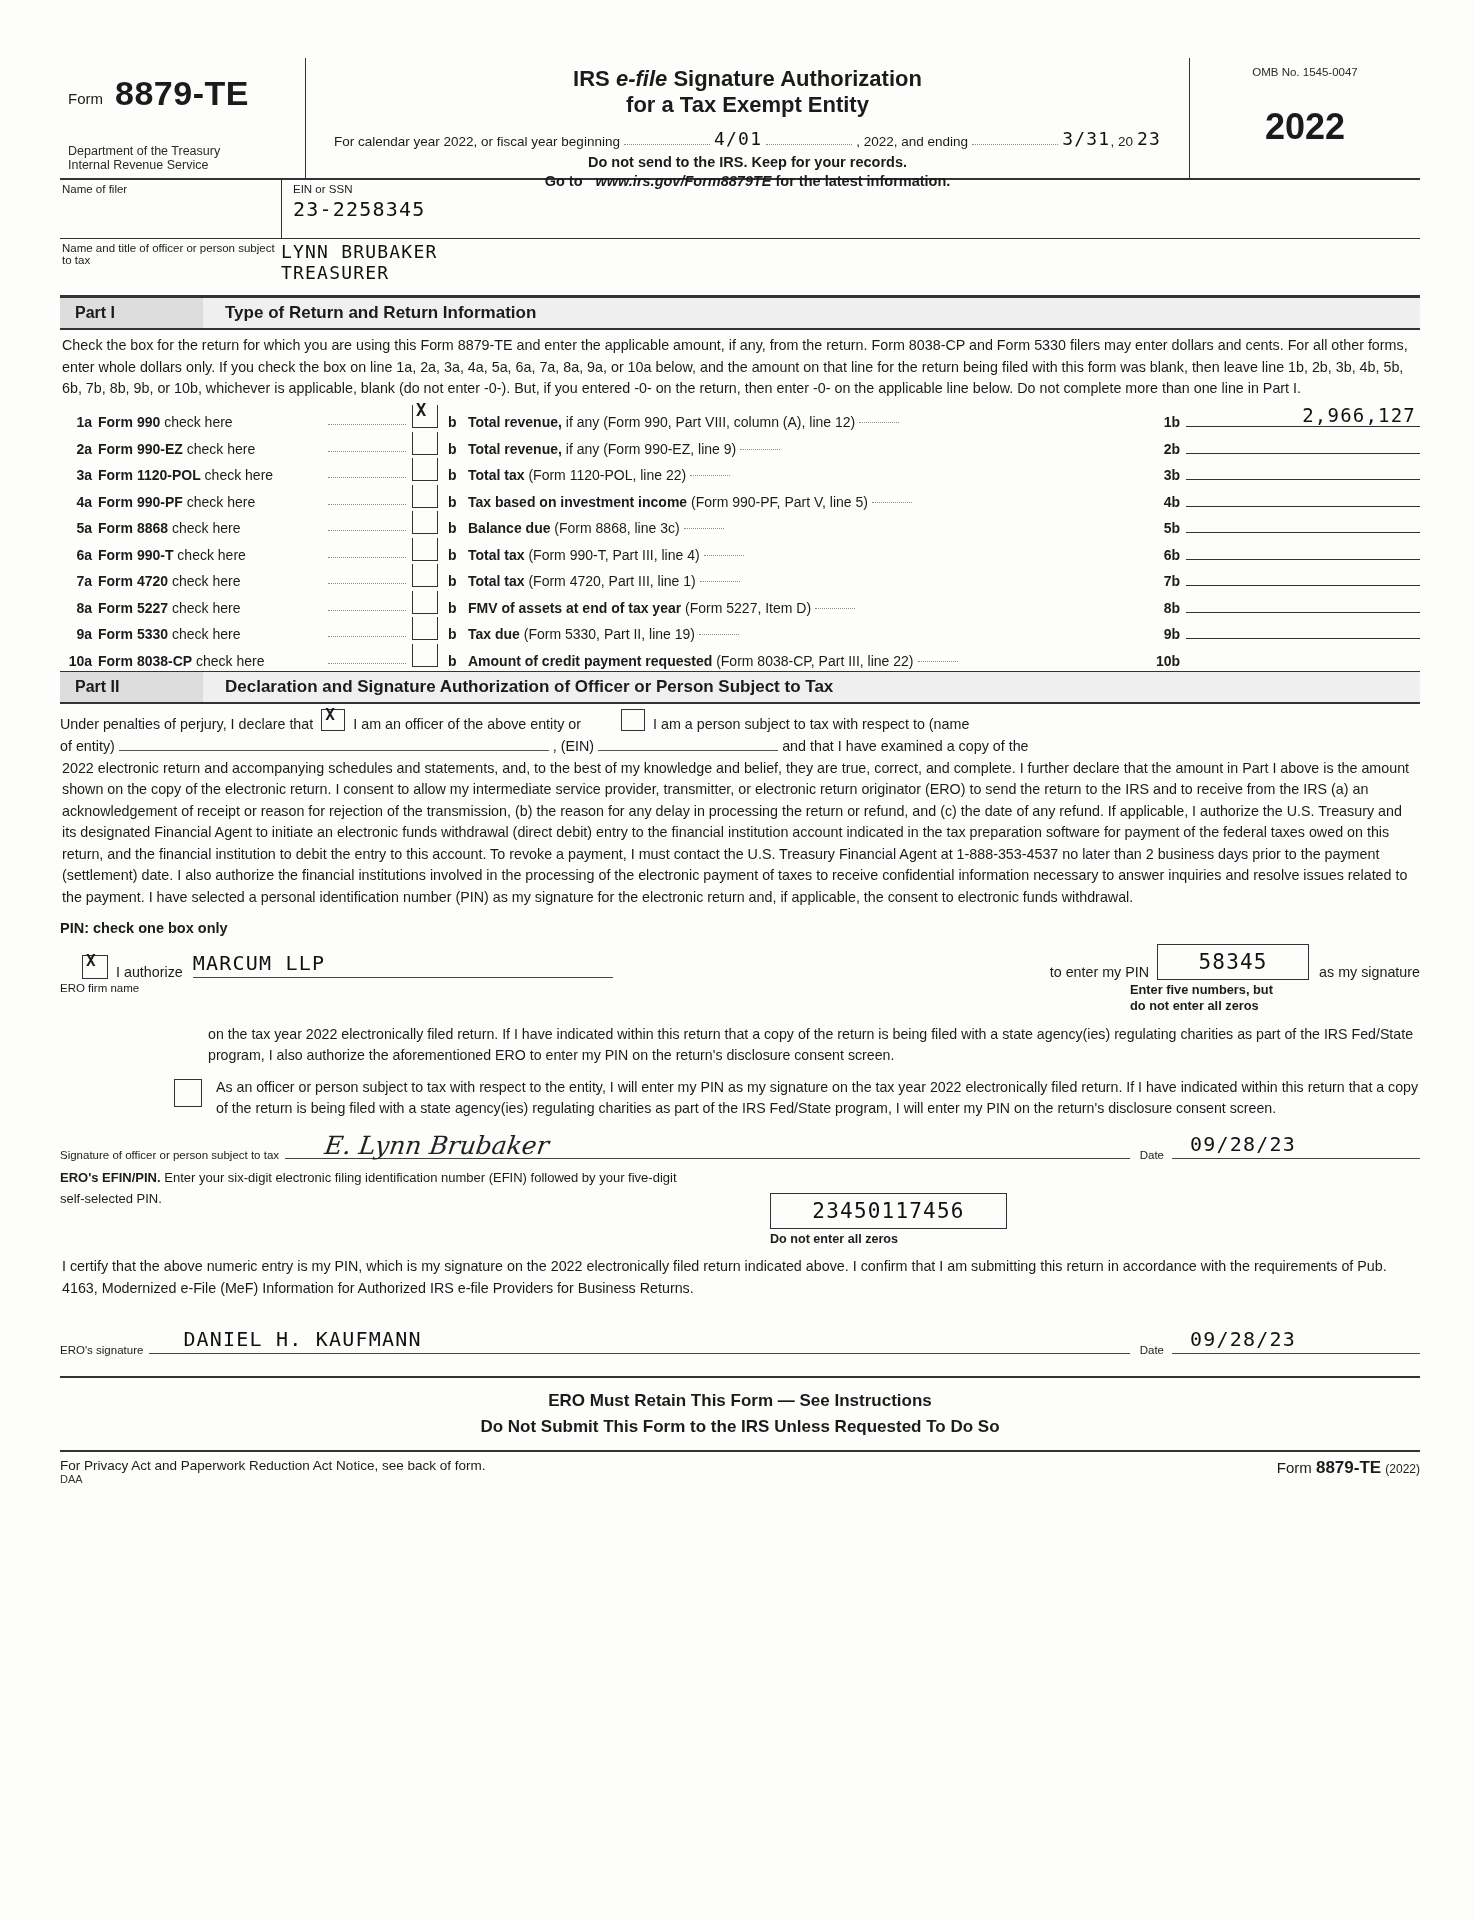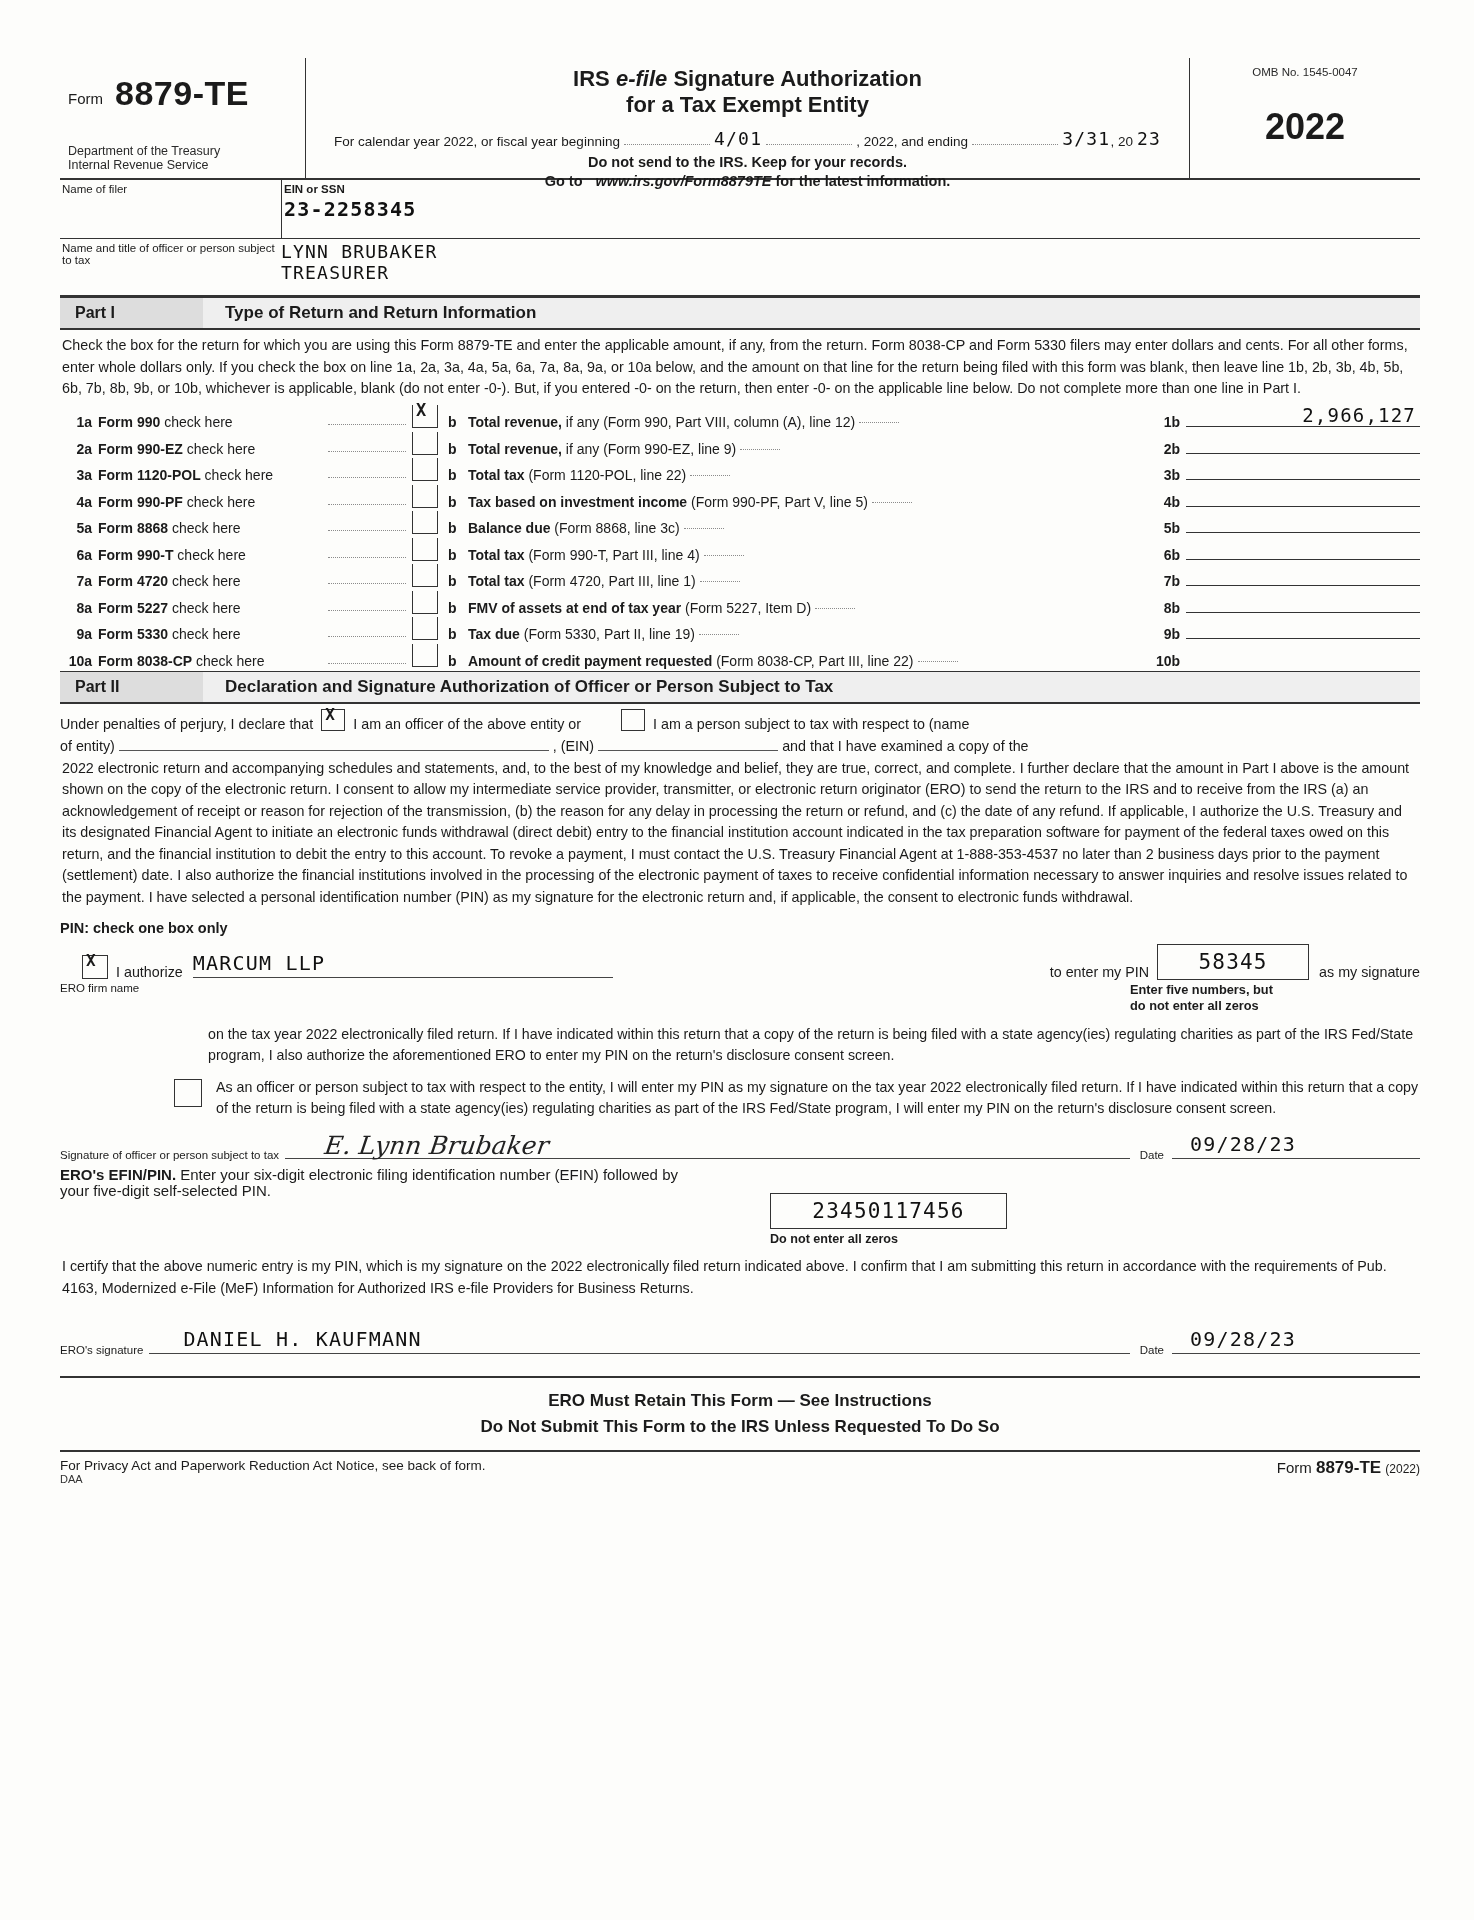--- a/index.html
+++ b/index.html
@@ -139,22 +139,21 @@
     padding: 3px 4px 0 2px;
     color: #222;
   }
   .filer-val {
     flex: 1;
     padding-top: 2px;
   }
   .filer-ein {
     width: 300px;
     border-left: 1.2px solid #333;
-    padding-left: 2px;
-    font-weight: bold;
+    padding-left: 11px;
   }
   .ein-lbl { font-size: 11.5px; padding-top: 3px; }
 
   .officer {
     display: flex;
     border-bottom: 2px solid #333;
     min-height: 56px;
   }
   .officer-lbl {
     width: 215px;
@@ -353,22 +352,22 @@
     text-align: left;
     padding-left: 18px;
   }
 
   
   .efin-wrap {
     display: flex;
     padding-top: 6px;
   }
   .efin-text {
-    font-size: 15px;
-    line-height: 16px;
+    font-size: 13px;
+    line-height: 21px;
     width: 640px;
   }
   .efin-box {
     border: 1.8px solid #333;
     height: 34px;
     width: 235px;
     display: flex;
     align-items: center;
     justify-content: center;
     margin-left: 70px;

